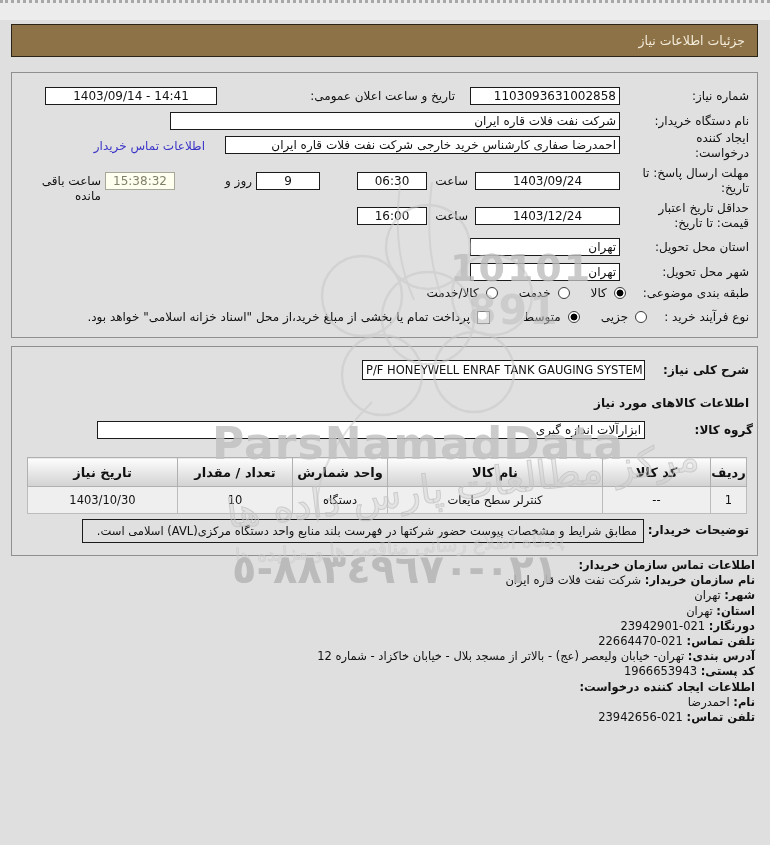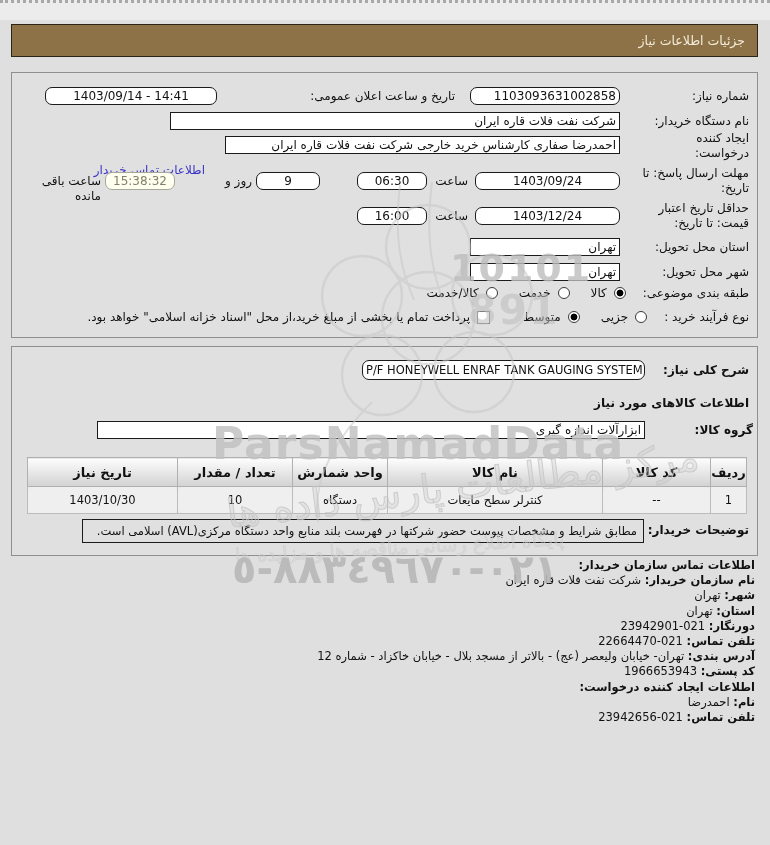--- a/index.html
+++ b/index.html
@@ -24,23 +24,23 @@
   .panel1 { top:72px; height:266px; }
   .panel2 { top:346px; height:210px; }
   .lbl { position:absolute; text-align:right; line-height:15px; }
   .blbl { position:absolute; text-align:right; font-weight:bold; line-height:15px; }
   .box {
     position:absolute; background:#fff; border:1px solid #1b1b1b;
     height:18px; line-height:16px; font-size:12px; padding:0 3px; overflow:hidden; white-space:nowrap;
   }
   .center { text-align:center; }
   .rightal { text-align:right; }
-  .ltr { direction:ltr; unicode-bidi:isolate;border-radius:7px; }
+  .ltr { direction:ltr; unicode-bidi:isolate; }
   .timer { background:#fffff0; border:1px solid #a8a89a; color:#80806a; }
-  .link { position:absolute; color:#3a35c7; cursor:pointer;margin-top:24px; }
+  .link { position:absolute; color:#3a35c7; cursor:pointer; }
   .radio { display:inline-block; width:12px; height:12px; border-radius:50%; border:1px solid #3a3a3a; background:#fff; vertical-align:middle; }
   .radio.sel { background:radial-gradient(circle, #000 0 3.4px, #fff 3.6px); }
   .checkbox { display:inline-block; width:13px; height:13px; border:1px solid #7d7d7d; background:#fff; vertical-align:middle; }
   .optrow { position:absolute; display:flex; align-items:center; gap:7px; direction:rtl; white-space:nowrap; }
   .optrow .olbl { margin-left:10px; }
 
   table.goods { position:absolute; right:10px; top:110px; width:719px; border-collapse:collapse; table-layout:fixed; background:#ececec; }
   table.goods th {
     background:linear-gradient(#fdfdfd,#d2d2d2); font-weight:bold; font-size:13px;
     border:1px solid #b0b0b0; height:29px; text-align:center;

